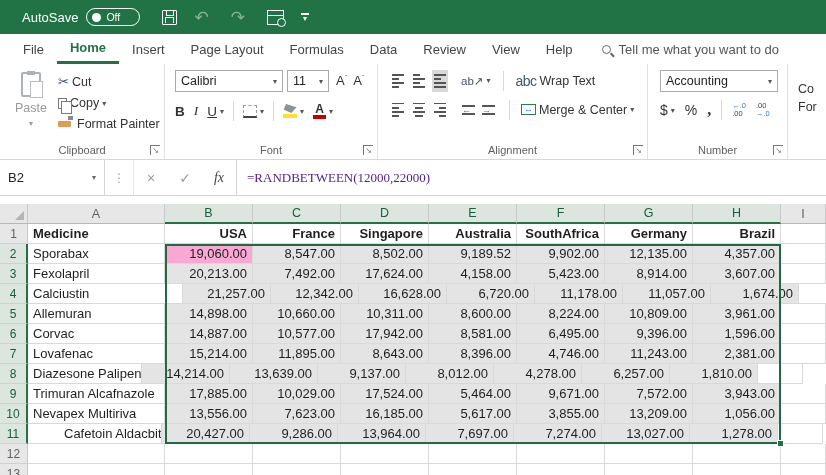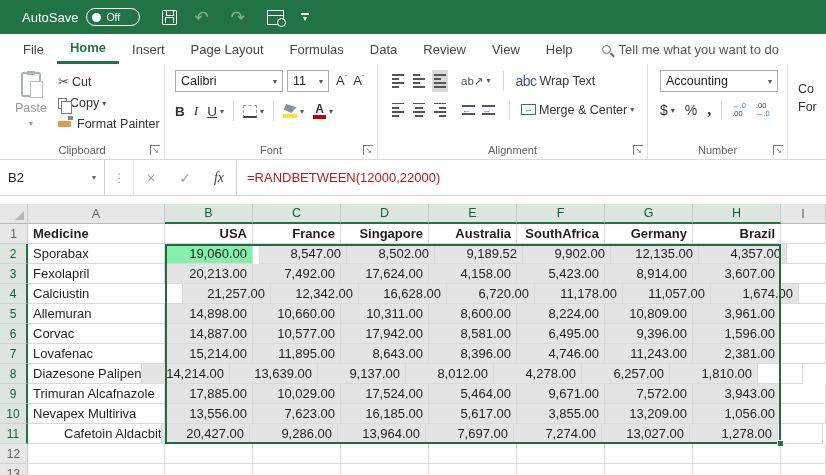--- a/index.html
+++ b/index.html
@@ -124,42 +124,42 @@
   .formulabar { height:36px; background:#fff; border-bottom:1px solid #d4d4d4;
     display:flex; align-items:stretch; flex:none; }
   .namebox { width:105px; border-right:1px solid #d4d4d4; display:flex; align-items:center;
     justify-content:space-between; padding:0 8px; font-size:13px; color:#222; }
   .namebox .dd { color:#666; }
   .fb-handle { width:28px; display:flex; align-items:center; justify-content:center; color:#999; font-size:12px; }
   .fb-btns { display:flex; align-items:center; gap:0; border-left:1px solid #e4e4e4; border-right:1px solid #d4d4d4; }
   .fb-btn { width:34px; text-align:center; font-size:14px; color:#9a9a9a; }
   .fb-btn.fx { color:#444; font-style:italic; font-family:"Liberation Serif", serif; font-size:14px; }
   .formula-text { flex:1; display:flex; align-items:center; padding-left:10px;
-    font-size:13px; color:#b91c1c; }
+    font-size:13px; color:#4c1d95;font-family:Liberation Serif, serif; }
 
   
   .sheet-gap { height:8px; background:#fff; flex:none; }
   .sheet { position:relative; flex:1; overflow:hidden; background:#fff; }
   .grid-row { display:flex; }
   .hcell { height:20px; background:#e7e7e7; border-right:1px solid #c9c9c9; border-bottom:1px solid #b7b7b7;
     font-size:12.5px; color:#5f6368; display:flex; align-items:center; justify-content:center; flex:none; }
   .hcell.sel { background:#dde5df; color:#17603b; border-bottom:2px solid #217346; }
   .corner { position:relative; }
   .corner:after { content:""; position:absolute; right:3px; bottom:3px; width:0; height:0;
     border-left:9px solid transparent; border-bottom:9px solid #b5b5b5; }
   .rhead { width:28px; height:20px; background:#e7e7e7; border-right:1px solid #c9c9c9; border-bottom:1px solid #d0d0d0;
     font-size:12px; color:#5f6368; display:flex; align-items:center; justify-content:center; flex:none; }
   .rhead.sel { background:#dde5df; color:#17603b; border-right:2px solid #217346; }
   .cell { height:20px; border-right:1px solid #d9d9d9; border-bottom:1px solid #d9d9d9;
     font-size:13px; color:#1f1f1f; display:flex; align-items:center; flex:none;
     padding:0 5px; white-space:nowrap; overflow:hidden; background:#fff; }
   .cell.num { justify-content:flex-end; }
   .cell.bold { font-weight:700; }
   .cell.selfill { background:#e4e4e4; }
-  .cell.active { background:#86efac; }
+  .cell.active { background:#f9a8d4; }
   .sel-overlay { position:absolute; border:2px solid #1e6b41; pointer-events:none; }
   .sel-overlay .handle { position:absolute; right:-5px; bottom:-5px; width:7px; height:7px;
     background:#217346; border:1px solid #fff; }
 </style>
 </head>
 <body>
 
 <div class="app">
 
   <div class="titlebar">
@@ -429,21 +429,21 @@
         <div class="cell bold num" style="width: 88px;">Australia</div>
         <div class="cell bold num" style="width: 88px;">SouthAfrica</div>
         <div class="cell bold num" style="width: 88px;">Germany</div>
         <div class="cell bold num" style="width: 88px;">Brazil</div>
         <div class="cell" style="width: 45px;"></div>
       </div>
       <div class="grid-row">
         <div class="rhead sel" style="width: 28px;">2</div>
         <div class="cell" style="width: 137px;">Sporabax</div>
         <div class="cell num active" style="width: 88px;">19,060.00</div>
-        <div class="cell num selfill" style="width: 88px; margin-left: 6px;">8,547.00</div>
+        <div class="cell num selfill" style="width: 88px;">8,547.00</div>
         <div class="cell num selfill" style="width: 88px;">8,502.00</div>
         <div class="cell num selfill" style="width: 88px;">9,189.52</div>
         <div class="cell num selfill" style="width: 88px;">9,902.00</div>
         <div class="cell num selfill" style="width: 88px;">12,135.00</div>
         <div class="cell num selfill" style="width: 88px;">4,357.00</div>
         <div class="cell" style="width: 45px;"></div>
       </div>
       <div class="grid-row">
         <div class="rhead sel" style="width: 28px;">3</div>
         <div class="cell" style="width: 137px;">Fexolapril</div>

